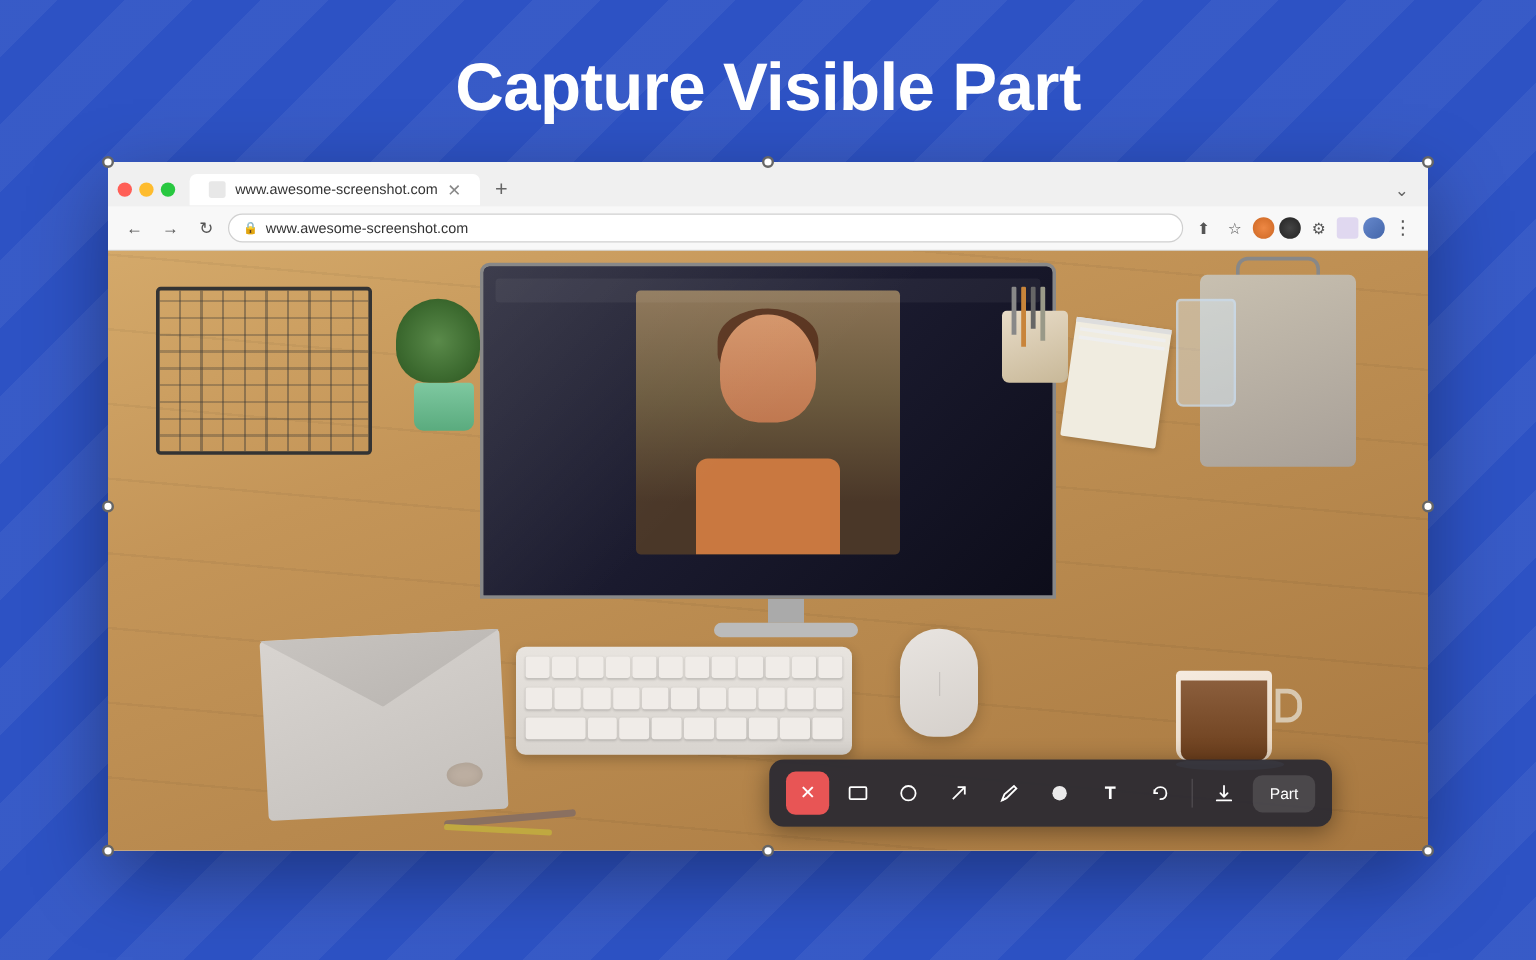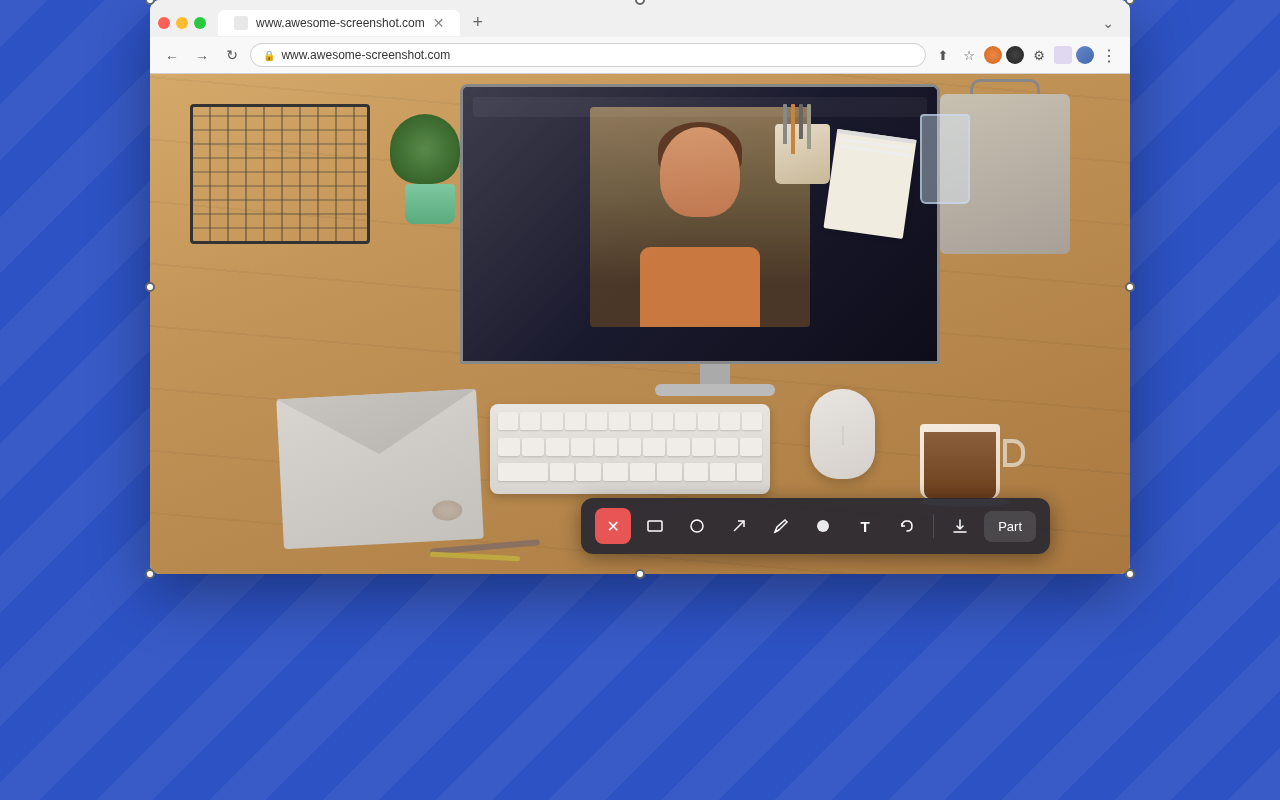--- a/index.html
+++ b/index.html
@@ -48,23 +48,23 @@
       font-weight: 700;
       text-align: center;
       margin-top: 40px;
       margin-bottom: 30px;
       letter-spacing: -0.5px;
     }
 
     
     .browser-container {
       position: relative;
-      width: 980px;
+      width: 1100px;
       background: #fff;
-      border-radius: 10px;
+      border-radius: 0;
       overflow: hidden;
       box-shadow: 0 20px 60px rgba(0,0,0,0.35);
     }
 
     
     .handle {
       position: absolute;
       width: 10px;
       height: 10px;
       background: #fff;
@@ -606,20 +606,21 @@
       cursor: pointer;
       font-size: 16px;
     }
   </style>
 </head>
 <body>
 
 <div class="bg-stripes"></div>
 
 <div class="page-content">
+  <h1 class="page-title">Capture Visible Part</h1>
 
   <div style="position:relative; display:inline-block;">
 
     <div class="handle tl"></div>
     <div class="handle tc"></div>
     <div class="handle tr"></div>
     <div class="handle ml"></div>
     <div class="handle mr"></div>
     <div class="handle bl"></div>
     <div class="handle bc"></div>

